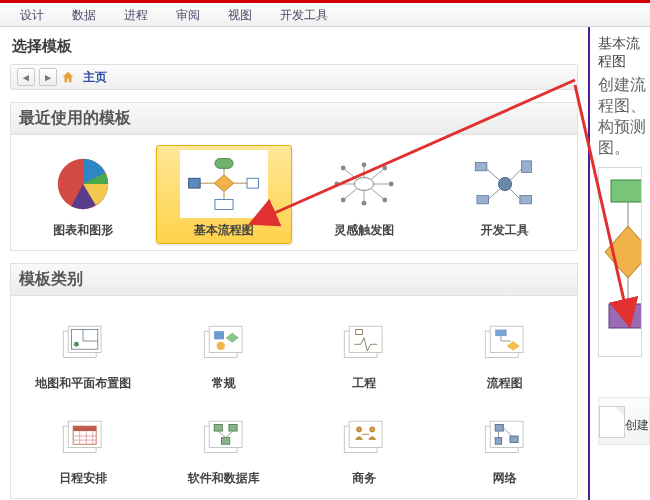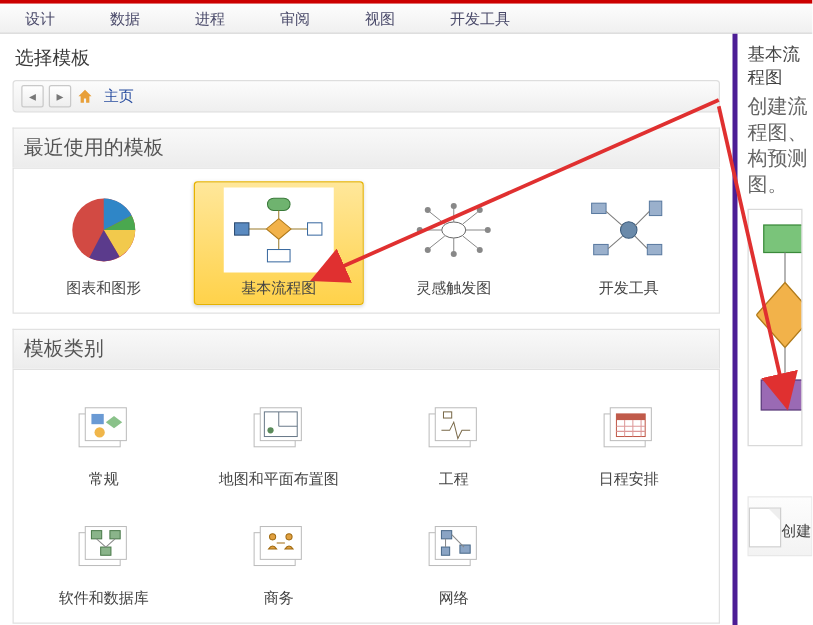--- a/index.html
+++ b/index.html
@@ -9,37 +9,38 @@
     font-size: 12px;
     background: #fff;
     width: 650px;
     height: 500px;
     overflow: hidden;
     position: relative;
   }
   .top-border { height: 3px; background: #c00; }
   .ribbon-tabs {
     display: flex;
-    gap: 16px;
+    gap: 0;
     border-bottom: 1px solid #d4d4d4;
     background: linear-gradient(#fdfdfd, #f0f0f0);
     padding: 0 6px;
     height: 24px;
   }
   .ribbon-tabs .tab {
     padding: 4px 14px;
     color: #4a4a6a;
     cursor: pointer;
   }
   .body-row { display: flex; height: calc(500px - 27px); }
   .left-pane {
     flex: 0 0 590px;
-    border-right: 4px solid #4c1d95;
+    border-right: 2px solid #4c1d95;
     padding: 8px 10px 16px 10px;
     overflow: hidden;
+    font-weight: bold;
   }
   .right-pane {
     flex: 1;
     padding: 8px 0 0 8px;
     overflow: hidden;
   }
   .pane-title { font-size: 15px; color: #3b3b3b; margin: 2px 0 8px 2px; }
   .nav-row {
     display: flex;
     align-items: center;
@@ -248,54 +249,66 @@
       </div>
     </div>
 
     <div class="section-header">模板类别</div>
     <div class="section-body cat">
       <div class="tile">
         <div class="thumb">
           <svg width="50" height="46" viewBox="0 0 60 56">
               <rect x="6" y="16" width="40" height="32" fill="#fff" stroke="#bcbcbc"></rect>
               <rect x="12" y="10" width="40" height="32" fill="#fff" stroke="#bcbcbc"></rect>
-              <rect x="18" y="16" width="12" height="10" fill="#6a9ad4"></rect>
-              <polygon points="40,18 48,24 40,30 32,24" fill="#8ac28a"></polygon>
-              <circle cx="26" cy="34" r="5" fill="#f0b64a"></circle>
-            </svg>
-        </div>
-        <div class="label">常规</div>
-      </div>
-      <div class="tile">
-        <div class="thumb">
-          <svg width="50" height="46" viewBox="0 0 60 56">
-              <rect x="6" y="16" width="40" height="32" fill="#fff" stroke="#bcbcbc"></rect>
-              <rect x="12" y="10" width="40" height="32" fill="#fff" stroke="#bcbcbc"></rect>
               <g stroke="#6a7a8a" fill="none">
                 <rect x="16" y="14" width="32" height="24"></rect>
                 <line x1="30" y1="14" x2="30" y2="28"></line>
                 <line x1="30" y1="28" x2="48" y2="28"></line>
               </g>
               <circle cx="22" cy="32" r="3" fill="#5a8a5a"></circle>
             </svg>
         </div>
         <div class="label">地图和平面布置图</div>
       </div>
       <div class="tile">
         <div class="thumb">
           <svg width="50" height="46" viewBox="0 0 60 56">
               <rect x="6" y="16" width="40" height="32" fill="#fff" stroke="#bcbcbc"></rect>
               <rect x="12" y="10" width="40" height="32" fill="#fff" stroke="#bcbcbc"></rect>
+              <rect x="18" y="16" width="12" height="10" fill="#6a9ad4"></rect>
+              <polygon points="40,18 48,24 40,30 32,24" fill="#8ac28a"></polygon>
+              <circle cx="26" cy="34" r="5" fill="#f0b64a"></circle>
+            </svg>
+        </div>
+        <div class="label">常规</div>
+      </div>
+      <div class="tile">
+        <div class="thumb">
+          <svg width="50" height="46" viewBox="0 0 60 56">
+              <rect x="6" y="16" width="40" height="32" fill="#fff" stroke="#bcbcbc"></rect>
+              <rect x="12" y="10" width="40" height="32" fill="#fff" stroke="#bcbcbc"></rect>
               <g stroke="#7a6a4a" fill="none">
                 <path d="M18 32 h8 l4 -8 l4 16 l4 -8 h8"></path>
                 <rect x="20" y="14" width="8" height="6"></rect>
               </g>
             </svg>
         </div>
         <div class="label">工程</div>
+      </div>
+      <div class="tile">
+        <div class="thumb">
+          <svg width="50" height="46" viewBox="0 0 60 56">
+              <rect x="6" y="16" width="40" height="32" fill="#fff" stroke="#bcbcbc"></rect>
+              <rect x="12" y="10" width="40" height="32" fill="#fff" stroke="#bcbcbc"></rect>
+              <rect x="18" y="14" width="14" height="8" fill="#7aa4d4"></rect>
+              <polygon points="40,28 48,34 40,40 32,34" fill="#f0c04a"></polygon>
+              <path d="M25 22 v6 h12" stroke="#888" fill="none"></path>
+            </svg>
+        </div>
+        <div class="label">流程图</div>
       </div>
       <div class="tile">
         <div class="thumb">
           <svg width="50" height="46" viewBox="0 0 60 56">
               <rect x="6" y="16" width="40" height="32" fill="#fff" stroke="#bcbcbc"></rect>
               <rect x="12" y="10" width="40" height="32" fill="#fff" stroke="#bcbcbc"></rect>
               <rect x="18" y="16" width="28" height="22" fill="#fff" stroke="#c05a4a"></rect>
               <rect x="18" y="16" width="28" height="6" fill="#c05a4a"></rect>
               <g stroke="#d99">
                 <line x1="18" y1="28" x2="46" y2="28"></line>

